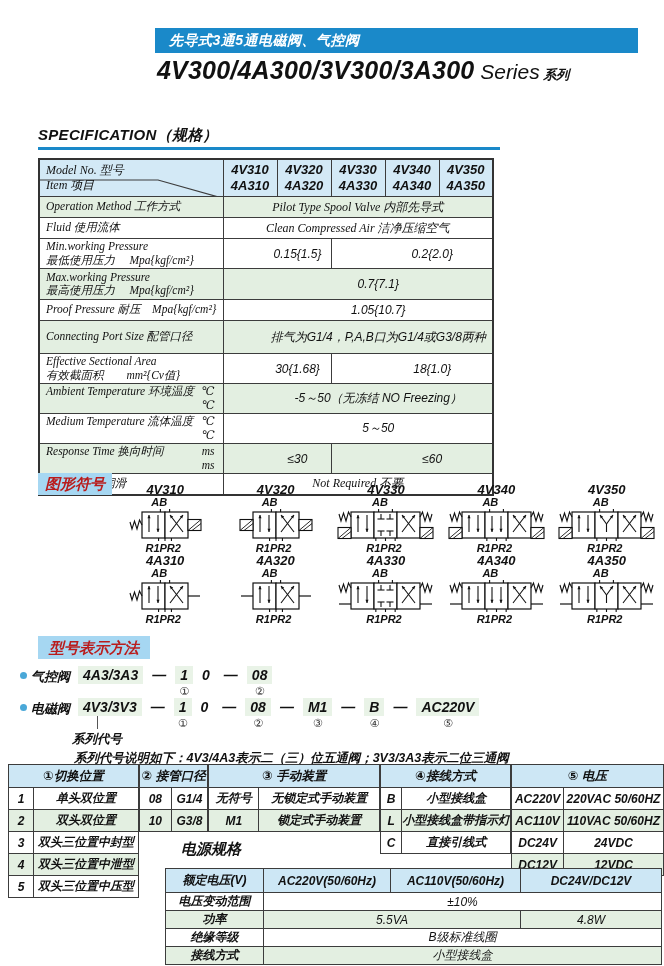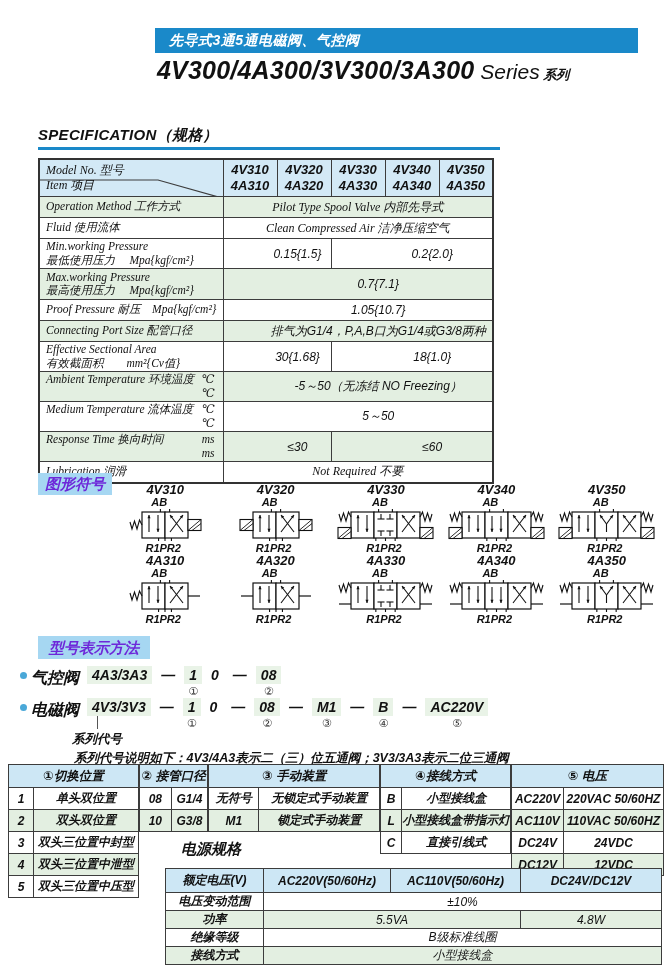--- a/index.html
+++ b/index.html
@@ -29,36 +29,36 @@
               font-family:"Liberation Serif","DejaVu Serif",serif;}
   .spec-table th.model{background:var(--table-header-blue);font-size:13px;font-weight:bold;line-height:16px;text-align:center;}
   .spec-table th.rowlab{text-align:left;font-weight:normal;padding:1px 4px 1px 6px;
       font-family:"Liberation Serif","DejaVu Serif",serif;font-size:11.5px;line-height:13.5px;}
   .spec-table th.rowlab .unit{float:right;padding-right:4px;}
   .spec-table td{text-align:center;font-size:12px;font-family:"Liberation Serif","DejaVu Serif",serif;}
   .spec-table td.num{font-family:"Liberation Sans","DejaVu Sans",sans-serif;padding-left:41px;}
   .shade{background:var(--row-green);}
 
   
-  .sym-label,.mc-label{position:absolute;background:var(--label-blue);color:#6d28d9;
+  .sym-label,.mc-label{position:absolute;background:var(--label-blue);color:#b91c1c;
       font-size:15px;font-weight:bold;text-align:center;line-height:22px;}
   .sym-label{left:38px;top:473px;width:74px;height:22px;}
   .sym-grid{position:absolute;left:110px;top:483px;width:552px;}
   .sym-row{display:flex;}
   .sym{width:20%;text-align:center;}
   .sym-title{font-size:13px;font-weight:bold;line-height:14px;}
   .sym-ab{font-size:11px;font-weight:bold;line-height:11px;transform:translateX(-6px);}
   .sym-ports{font-size:11px;font-weight:bold;line-height:11px;transform:translateX(-2px);}
   .sym svg{display:block;margin:0 auto;}
 
   
   .mc-label{left:38px;top:636px;width:112px;height:23px;line-height:23px;}
   .mc-line{position:absolute;left:20px;display:flex;align-items:flex-start;white-space:nowrap;}
   .mc-bullet{width:7px;height:7px;border-radius:50%;background:var(--bullet-blue);margin:6px 4px 0 0;}
-  .mc-cat{font-size:16px;font-weight:bold;margin:2px 6px 0 0;}
+  .mc-cat{font-size:13px;font-weight:bold;margin:2px 6px 0 0;}
   .mc-part{position:relative;font-size:14px;font-weight:bold;padding:1px 5px;margin:0 2px;}
   .mc-part.hl{background:var(--hl-green);}
   .mc-circle{position:absolute;left:50%;transform:translateX(-50%);top:19px;
              font-size:11px;font-weight:normal;color:#333;}
   .mc-noteline{position:absolute;left:97px;top:716px;width:1px;height:13px;background:#555;}
   .mc-note{position:absolute;left:72px;top:731px;font-size:12.5px;font-weight:bold;}
   .mc-desc{position:absolute;left:74px;top:750px;font-size:12.5px;font-weight:bold;}
 
   
   .options{position:absolute;left:8px;top:764px;display:flex;align-items:flex-start;}
@@ -156,21 +156,21 @@
             <div>最高使用压力　 Mpa{kgf/cm²}</div>
           </th>
           <td class="num shade" colspan="5">0.7{7.1}</td>
         </tr>
         <tr style="height: 21px;">
           <th class="rowlab">
             <div>Proof Pressure 耐压　Mpa{kgf/cm²}</div>
           </th>
           <td class="num" colspan="5">1.05{10.7}</td>
         </tr>
-        <tr style="height: 21px;">
+        <tr style="height: 33px;">
           <th class="rowlab shade">
             <div>Connecting Port Size 配管口径</div>
           </th>
           <td class="num shade" colspan="5">排气为G1/4，P,A,B口为G1/4或G3/8两种</td>
         </tr>
         <tr style="height: 19px;">
           <th class="rowlab">
             <div>Effective Sectional Area</div>
             <div>有效截面积　　mm²{Cv值}</div>
           </th>

